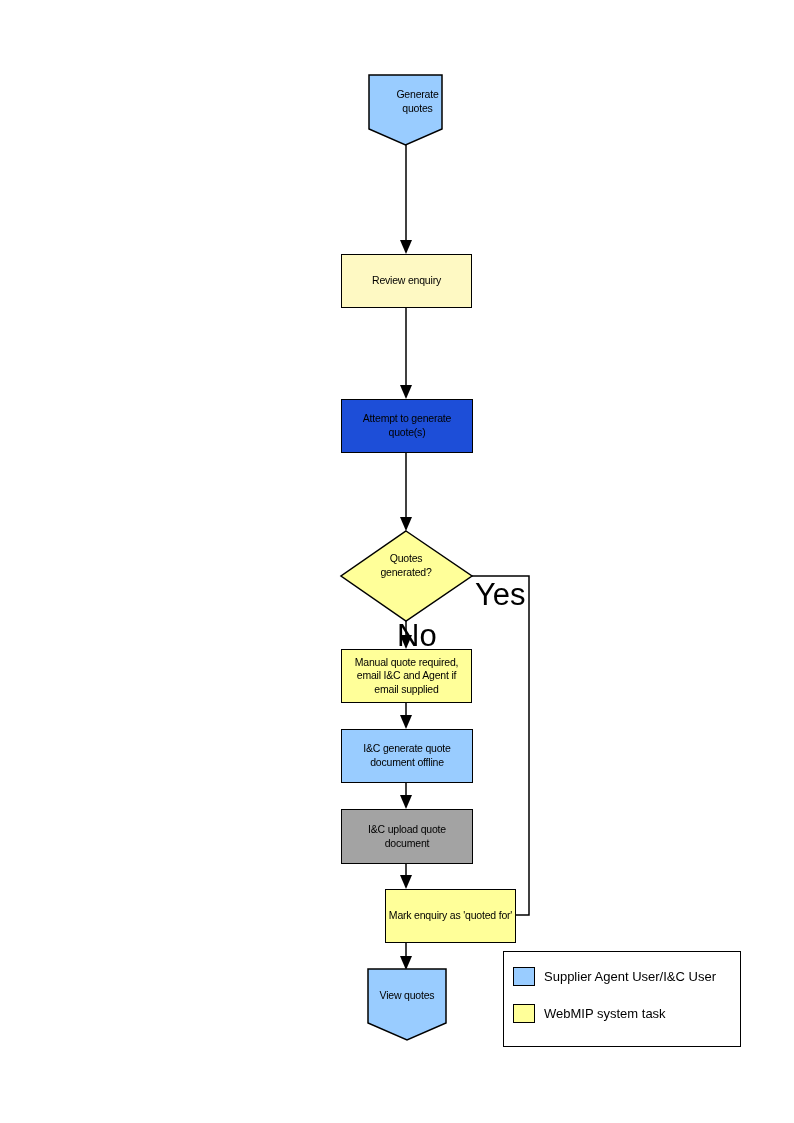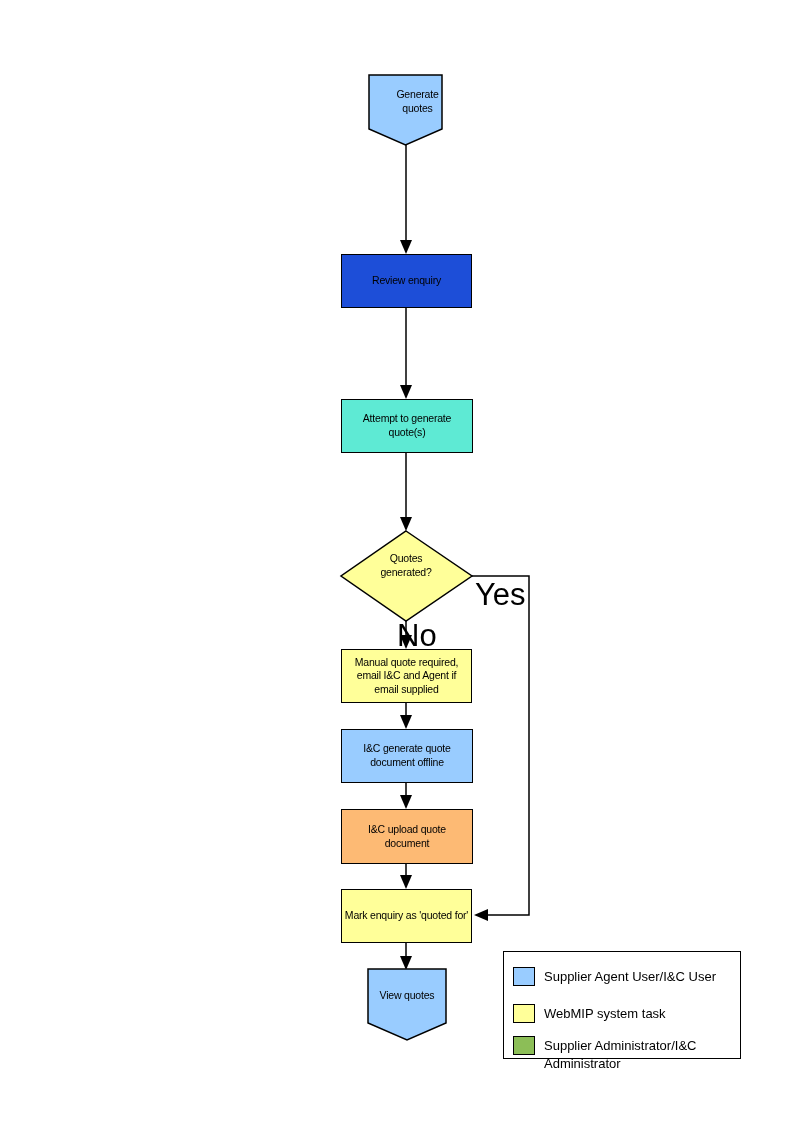--- a/index.html
+++ b/index.html
@@ -23,21 +23,21 @@
     border: 1.5px solid #000000;
     display: flex;
     align-items: center;
     justify-content: center;
     text-align: center;
     font-size: 10.5px;
     line-height: 1.3;
     letter-spacing: -0.2px;
     padding: 0 4px;
   }
-  .node.tight { padding: 12px 1px; white-space: nowrap; }
+  .node.tight { padding: 12px 1px; white-space: nowrap; margin-left: 44px; }
 
   .shape-label {
     position: absolute;
     display: flex;
     align-items: center;
     justify-content: center;
     text-align: center;
     font-size: 10.5px;
     line-height: 1.3;
     letter-spacing: -0.2px;
@@ -49,21 +49,21 @@
     font-size: 31px;
     line-height: 1;
     letter-spacing: 0;
   }
 
   .legend {
     position: absolute;
     left: 503px;
     top: 951px;
     width: 238px;
-    height: 108px;
+    height: 96px;
     box-sizing: border-box;
     border: 1.5px solid #000000;
     background: #ffffff;
   }
   .legend-row { position: absolute; left: 9px; display: flex; align-items: flex-start; }
   .legend-swatch {
     width: 22px; height: 19px;
     border: 1px solid #000000;
     box-sizing: border-box;
     flex: 0 0 auto;
@@ -124,56 +124,52 @@
     <polygon class="shape" points="406,531 472,576 406,621 341,576" fill="#FFFF99"></polygon>
     <polygon class="shape" points="368,969 446,969 446,1023 407,1040 368,1023" fill="#99CCFF"></polygon>
   </svg>
 
   <div class="shape-label" style="left:369px; top:75px; width:73px; height:54px;margin-left:12px;">Generate quotes</div>
 
   <div class="shape-label" style="left:366px; top:546px; width:80px; height:40px;">Quotes generated?</div>
 
   <div class="shape-label" style="left:368px; top:969px; width:78px; height:54px;text-align:right;">View quotes</div>
 
-  <div class="node" style="left: 341px; top: 254px; width: 131px; height: 54px; background: #1d4ed8;">
+  <div class="node" style="left: 341px; top: 254px; width: 131px; height: 54px; background: #fef9c3;">
     <span>Review enquiry</span>
   </div>
 
-  <div class="node" style="left: 341px; top: 399px; width: 132px; height: 54px; background: #5eead4;">
+  <div class="node" style="left: 341px; top: 399px; width: 132px; height: 54px; background: #1d4ed8;">
     <span>Attempt to generate quote(s)</span>
   </div>
 
   <div class="node" style="left: 341px; top: 649px; width: 131px; height: 54px; background: rgb(255, 255, 153);">
     <span>Manual quote required, email I&amp;C and Agent if email supplied</span>
   </div>
 
   <div class="node" style="left: 341px; top: 729px; width: 132px; height: 54px; background: rgb(153, 204, 255);">
     <span>I&amp;C generate quote document offline</span>
   </div>
 
-  <div class="node" style="left: 341px; top: 809px; width: 132px; height: 55px; background: #fdba74;">
+  <div class="node" style="left: 341px; top: 809px; width: 132px; height: 55px; background: #a3a3a3;">
     <span>I&amp;C upload quote document</span>
   </div>
 
   <div class="node tight" style="left: 341px; top: 889px; width: 131px; height: 54px; background: rgb(255, 255, 153);">
     <span>Mark enquiry as 'quoted for'</span>
   </div>
 
   <div class="branch-label" style="left:475px; top:579px;">Yes</div>
 
   <div class="branch-label" style="left:397px; top:620px;">No</div>
 
   <div class="legend">
     <div class="legend-row" style="top:15px;">
       <div class="legend-swatch" style="background: rgb(153, 204, 255);"></div>
       <div class="legend-label">Supplier Agent User/I&amp;C User</div>
     </div>
     <div class="legend-row" style="top:52px;">
       <div class="legend-swatch" style="background: rgb(255, 255, 153);"></div>
       <div class="legend-label">WebMIP system task</div>
     </div>
-    <div class="legend-row" style="top:84px;">
-      <div class="legend-swatch" style="background: rgb(140, 190, 87);"></div>
-      <div class="legend-label">Supplier Administrator/I&amp;C Administrator</div>
-    </div>
   </div>
 
 </div>
 
 </body></html>

